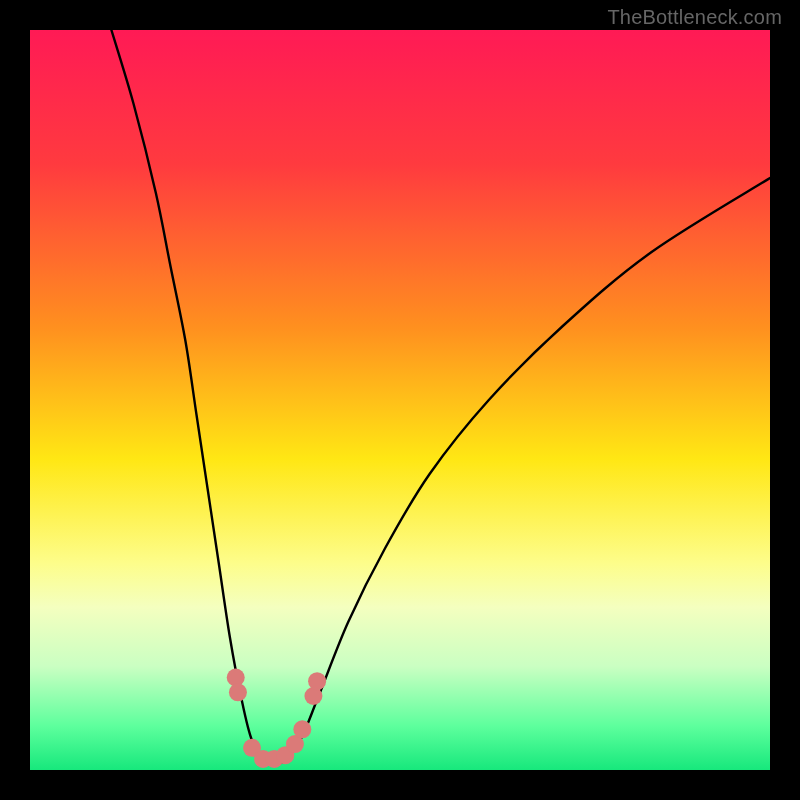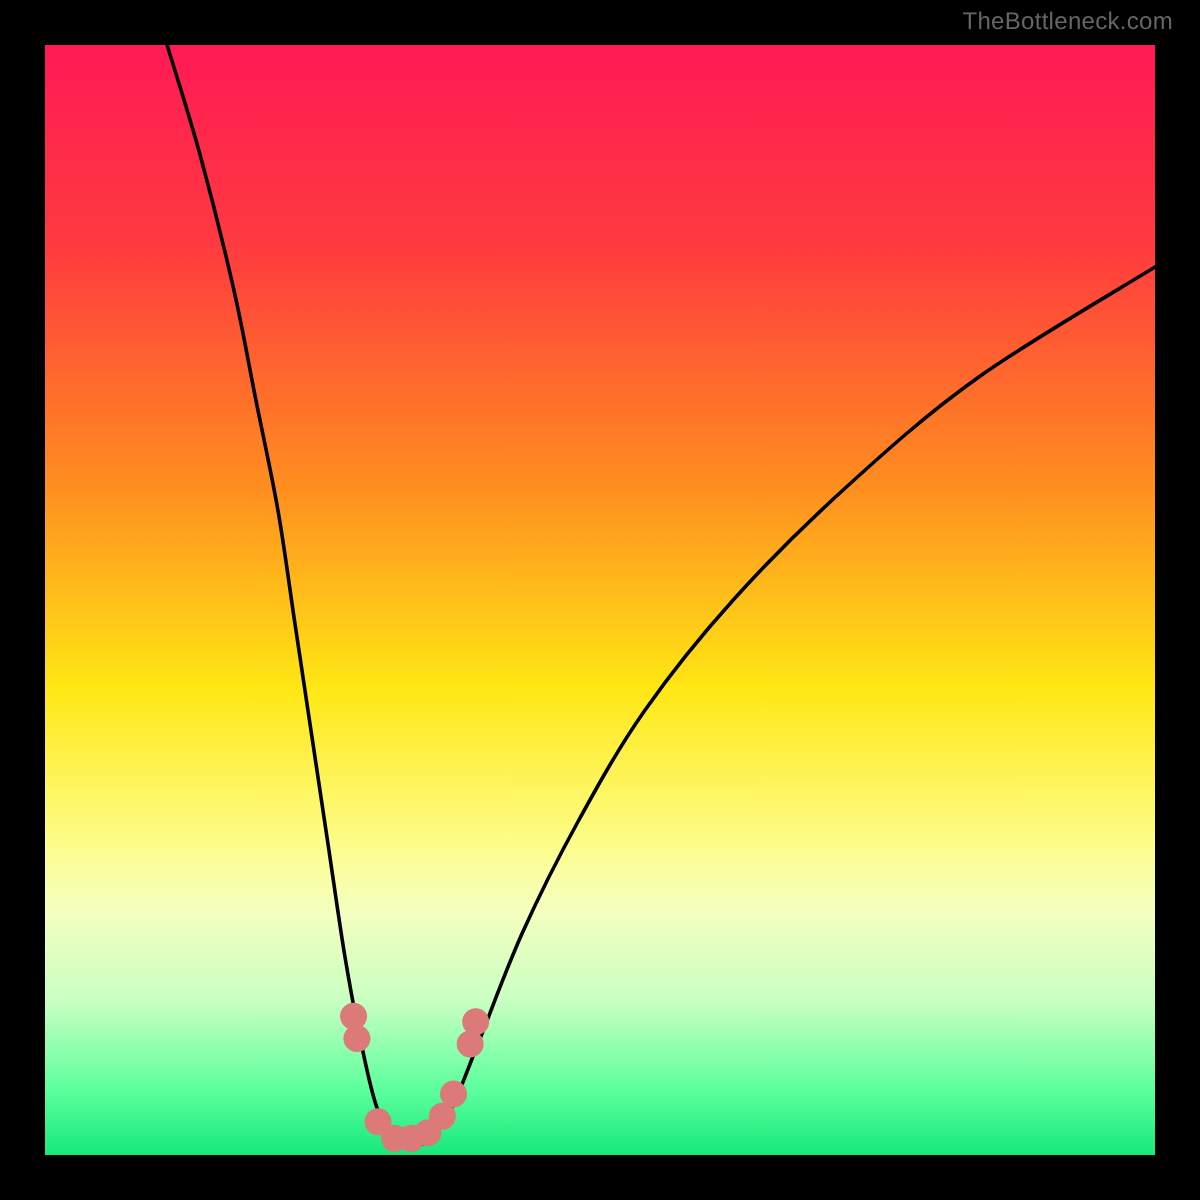--- a/index.html
+++ b/index.html
@@ -9,21 +9,21 @@
     height: 800px;
     background: #000;
     position: relative;
     font-family: Arial, sans-serif;
   }
   .watermark {
     position: absolute;
     top: 6px;
     right: 18px;
     color: #666;
-    font-size: 16px;
+    font-size: 20px;
     font-weight: 500;
     z-index: 10;
     letter-spacing: 0.2px;
   }
   .plot-frame {
     position: absolute;
     left: 30px;
     top: 30px;
     width: 740px;
     height: 740px;

